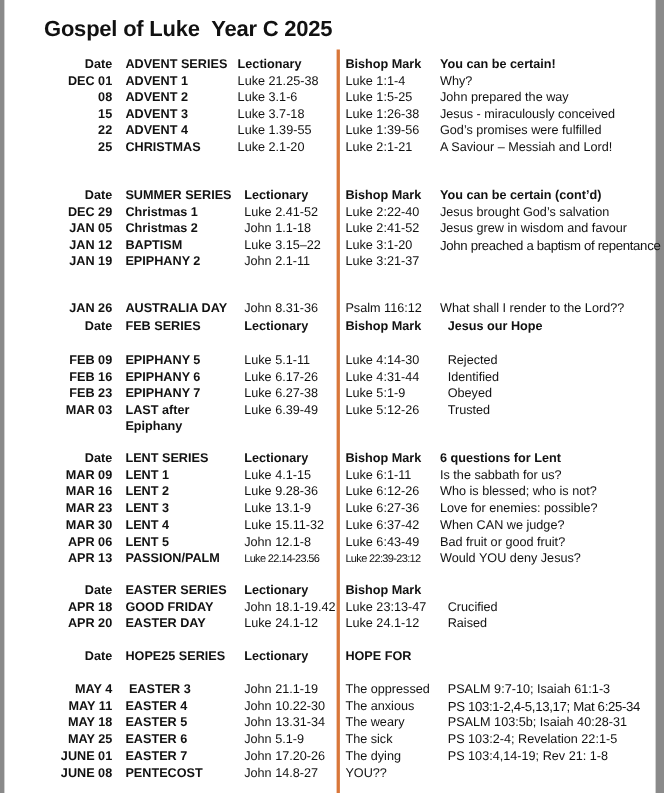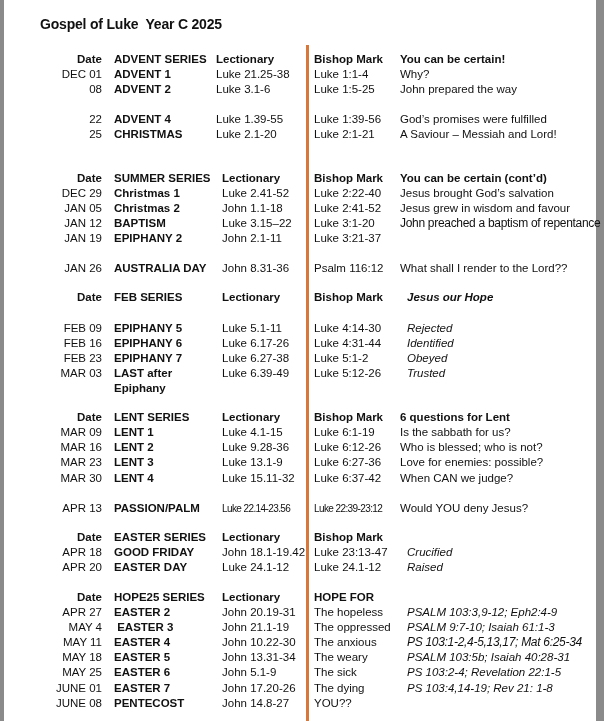--- a/index.html
+++ b/index.html
@@ -9,39 +9,39 @@
     font-family:"Liberation Sans", sans-serif;
     color:#111;
     position:relative;
   }
   .page {
     position:absolute; left:4px; top:0; width:592px; height:721px;
     background:#ffffff;
   }
   .title {
     position:absolute; left:36px; top:16px;
-    font-size:14px; font-weight:bold; letter-spacing:-0.2px;
+    font-size:20px; font-weight:bold; letter-spacing:-0.2px;
     white-space:pre;
   }
   .vline {
     position:absolute; left:302px; top:45px; width:3px; height:676px;
     background:#d9773a;
   }
   .row {
     position:absolute; left:0; height:15px; font-size:11.5px; line-height:15px;
     white-space:nowrap;
   }
   .c { position:absolute; top:0; }
-  .date { right:auto; text-align:right; width:96px; left:2px; font-weight:normal; }
+  .date { right:auto; text-align:right; width:96px; left:2px; font-weight:bold; }
   .svc { left:110px; font-weight:bold; }
   .lect { left:212px; }
   .lect2 { left:218px; }
   .bm { left:310px; }
   .theme { left:396px; }
-  .theme2 { left:403px;font-style:italic; }
+  .theme2 { left:403px; }
   .hdr .c { font-weight:bold; }
   .small { font-size:12px; letter-spacing:-0.3px; }
   .condensed { font-size:10px; letter-spacing:-0.6px; }
 </style>
 </head>
 <body>
 
 <div class="page">
   <div class="title">Gospel of Luke  Year C 2025</div>
   <div class="vline" style="background: rgb(217, 119, 58);"></div>
@@ -60,20 +60,27 @@
     <span class="c bm">Luke 1:1-4</span>
     <span class="c theme">Why?</span>
   </div>
   <div class="row" style="top:82px;width:592px">
     <span class="c date">08</span>
     <span class="c svc">ADVENT 2</span>
     <span class="c lect">Luke 3.1-6</span>
     <span class="c bm">Luke 1:5-25</span>
     <span class="c theme">John prepared the way</span>
   </div>
+  <div class="row" style="top:97px;width:592px">
+    <span class="c date">15</span>
+    <span class="c svc">ADVENT 3</span>
+    <span class="c lect">Luke 3.7-18</span>
+    <span class="c bm">Luke 1:26-38</span>
+    <span class="c theme">Jesus - miraculously conceived</span>
+  </div>
   <div class="row" style="top:112px;width:592px">
     <span class="c date">22</span>
     <span class="c svc">ADVENT 4</span>
     <span class="c lect">Luke 1.39-55</span>
     <span class="c bm">Luke 1:39-56</span>
     <span class="c theme">God’s promises were fulfilled</span>
   </div>
   <div class="row" style="top:127px;width:549px">
     <span class="c date">25</span>
     <span class="c svc">CHRISTMAS</span>
@@ -109,21 +116,21 @@
     <span class="c lect2">Luke 3.15–22</span>
     <span class="c bm">Luke 3:1-20</span>
     <span class="c theme small">John preached a baptism of repentance</span>
   </div>
   <div class="row" style="top:231px;width:592px">
     <span class="c date">JAN 19</span>
     <span class="c svc">EPIPHANY 2</span>
     <span class="c lect2">John 2.1-11</span>
     <span class="c bm">Luke 3:21-37</span>
   </div>
-  <div class="row" style="top:261px;width:592px">
+  <div class="row" style="top:274px;width:592px">
     <span class="c date">JAN 26</span>
     <span class="c svc">AUSTRALIA DAY</span>
     <span class="c lect2">John 8.31-36</span>
     <span class="c bm">Psalm 116:12</span>
     <span class="c theme">What shall I render to the Lord??</span>
   </div>
 
   <div class="row hdr" style="top:290px;width:592px">
     <span class="c date">Date</span>
     <span class="c svc">FEB SERIES</span>
@@ -142,21 +149,21 @@
     <span class="c date">FEB 16</span>
     <span class="c svc">EPIPHANY 6</span>
     <span class="c lect2">Luke 6.17-26</span>
     <span class="c bm">Luke 4:31-44</span>
     <span class="c theme2">Identified</span>
   </div>
   <div class="row" style="top:351px;width:592px">
     <span class="c date">FEB 23</span>
     <span class="c svc">EPIPHANY 7</span>
     <span class="c lect2">Luke 6.27-38</span>
-    <span class="c bm">Luke 5:1-2</span>
+    <span class="c bm">Luke 5:1-9</span>
     <span class="c theme2">Obeyed</span>
   </div>
   <div class="row" style="top:366px;width:592px">
     <span class="c date">MAR 03</span>
     <span class="c svc">LAST after</span>
     <span class="c lect2">Luke 6.39-49</span>
     <span class="c bm">Luke 5:12-26</span>
     <span class="c theme2">Trusted</span>
   </div>
   <div class="row" style="top:381px;width:592px">
@@ -167,21 +174,21 @@
     <span class="c date">Date</span>
     <span class="c svc">LENT SERIES</span>
     <span class="c lect2">Lectionary</span>
     <span class="c bm">Bishop Mark</span>
     <span class="c theme">6 questions for Lent</span>
   </div>
   <div class="row" style="top:425px;width:592px">
     <span class="c date">MAR 09</span>
     <span class="c svc">LENT 1</span>
     <span class="c lect2">Luke 4.1-15</span>
-    <span class="c bm">Luke 6:1-19</span>
+    <span class="c bm">Luke 6:1-11</span>
     <span class="c theme">Is the sabbath for us?</span>
   </div>
   <div class="row" style="top:440px;width:592px">
     <span class="c date">MAR 16</span>
     <span class="c svc">LENT 2</span>
     <span class="c lect2">Luke 9.28-36</span>
     <span class="c bm">Luke 6:12-26</span>
     <span class="c theme">Who is blessed; who is not?</span>
   </div>
   <div class="row" style="top:455px;width:592px">
@@ -191,20 +198,27 @@
     <span class="c bm">Luke 6:27-36</span>
     <span class="c theme">Love for enemies: possible?</span>
   </div>
   <div class="row" style="top:471px;width:592px">
     <span class="c date">MAR 30</span>
     <span class="c svc">LENT 4</span>
     <span class="c lect2">Luke 15.11-32</span>
     <span class="c bm">Luke 6:37-42</span>
     <span class="c theme">When CAN we judge?</span>
   </div>
+  <div class="row" style="top:486px;width:592px">
+    <span class="c date">APR 06</span>
+    <span class="c svc">LENT 5</span>
+    <span class="c lect2">John 12.1-8</span>
+    <span class="c bm">Luke 6:43-49</span>
+    <span class="c theme">Bad fruit or good fruit?</span>
+  </div>
   <div class="row" style="top:501px;width:592px">
     <span class="c date">APR 13</span>
     <span class="c svc">PASSION/PALM</span>
     <span class="c lect2 condensed">Luke 22.14-23.56</span>
     <span class="c bm condensed">Luke 22:39-23:12</span>
     <span class="c theme">Would YOU deny Jesus?</span>
   </div>
 
   <div class="row hdr" style="top:530px;width:592px">
     <span class="c date">Date</span>
@@ -226,27 +240,20 @@
     <span class="c bm">Luke 24.1-12</span>
     <span class="c theme2">Raised</span>
   </div>
 
   <div class="row hdr" style="top:590px;width:592px">
     <span class="c date">Date</span>
     <span class="c svc">HOPE25 SERIES</span>
     <span class="c lect2">Lectionary</span>
     <span class="c bm">HOPE FOR</span>
   </div>
-  <div class="row" style="top:605px;width:592px">
-    <span class="c date">APR 27</span>
-    <span class="c svc">EASTER 2</span>
-    <span class="c lect2">John 20.19-31</span>
-    <span class="c bm">The hopeless</span>
-    <span class="c theme2">PSALM 103:3,9-12; Eph2:4-9</span>
-  </div>
   <div class="row" style="top:620px;width:592px">
     <span class="c date">MAY 4</span>
     <span class="c svc" style="white-space:pre"> EASTER 3</span>
     <span class="c lect2">John 21.1-19</span>
     <span class="c bm">The oppressed</span>
     <span class="c theme2">PSALM 9:7-10; Isaiah 61:1-3</span>
   </div>
   <div class="row" style="top:635px;width:592px">
     <span class="c date">MAY 11</span>
     <span class="c svc">EASTER 4</span>

